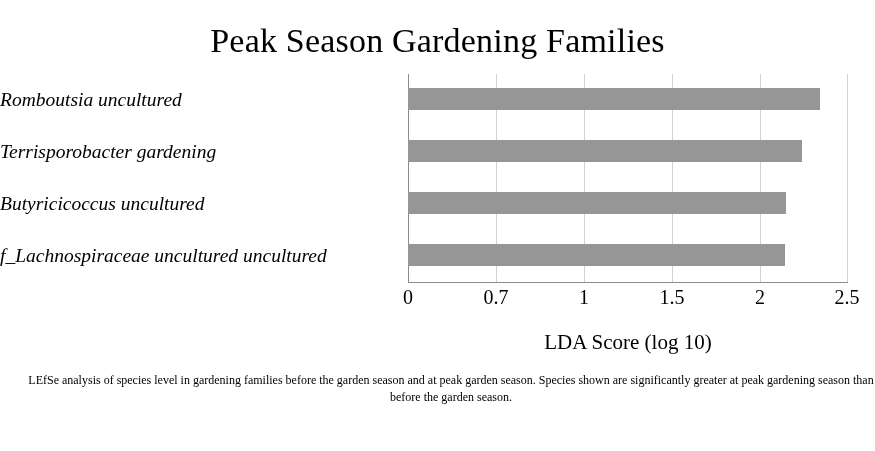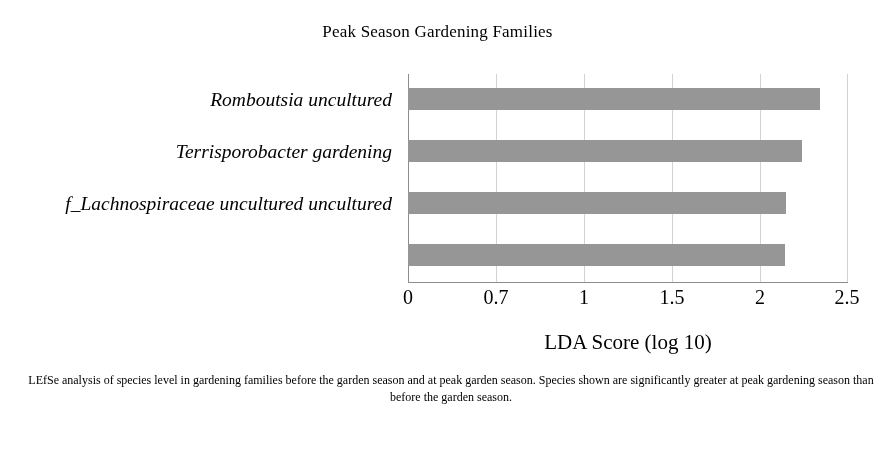--- a/index.html
+++ b/index.html
@@ -21,21 +21,21 @@
     box-sizing: border-box;
   }
 
   
   .chart-title {
     position: absolute;
     left: 0;
     top: 22px;
     width: 875px;
     text-align: center;
-    font-size: 17px;
+    font-size: 34px;
     letter-spacing: 0.2px;
   }
 
   
   
   .plot {
     position: absolute;
     left: 408px;
     top: 74px;
     width: 440px;
@@ -88,21 +88,20 @@
   .cat-labels {
     position: absolute;
     left: 0;
     top: 74px;
     width: 400px;
     height: 208px;
   }
   .cat-label {
     height: 52px;
     line-height: 52px;
-    text-align: right;
     padding-right: 8px;
     box-sizing: border-box;
     font-size: 19.5px;
     font-style: italic;
     white-space: nowrap;
   }
 
   
   .xticks {
     position: absolute;
@@ -142,20 +141,21 @@
 </head>
 <body>
 
 <div class="page">
 
   <div class="chart-title">Peak Season Gardening Families</div>
 
   <div class="cat-labels">
     <div class="cat-label">Romboutsia uncultured</div>
     <div class="cat-label">Terrisporobacter gardening</div>
+    <div class="cat-label">Butyricicoccus uncultured</div>
     <div class="cat-label">f_Lachnospiraceae uncultured uncultured</div>
   </div>
 
   <div class="plot">
     <div class="grid-line" style="left:88px"></div>
     <div class="grid-line" style="left:176px"></div>
     <div class="grid-line" style="left:264px"></div>
     <div class="grid-line" style="left:352px"></div>
     <div class="grid-line" style="left:439px"></div>
     <div class="axis-line"></div>

